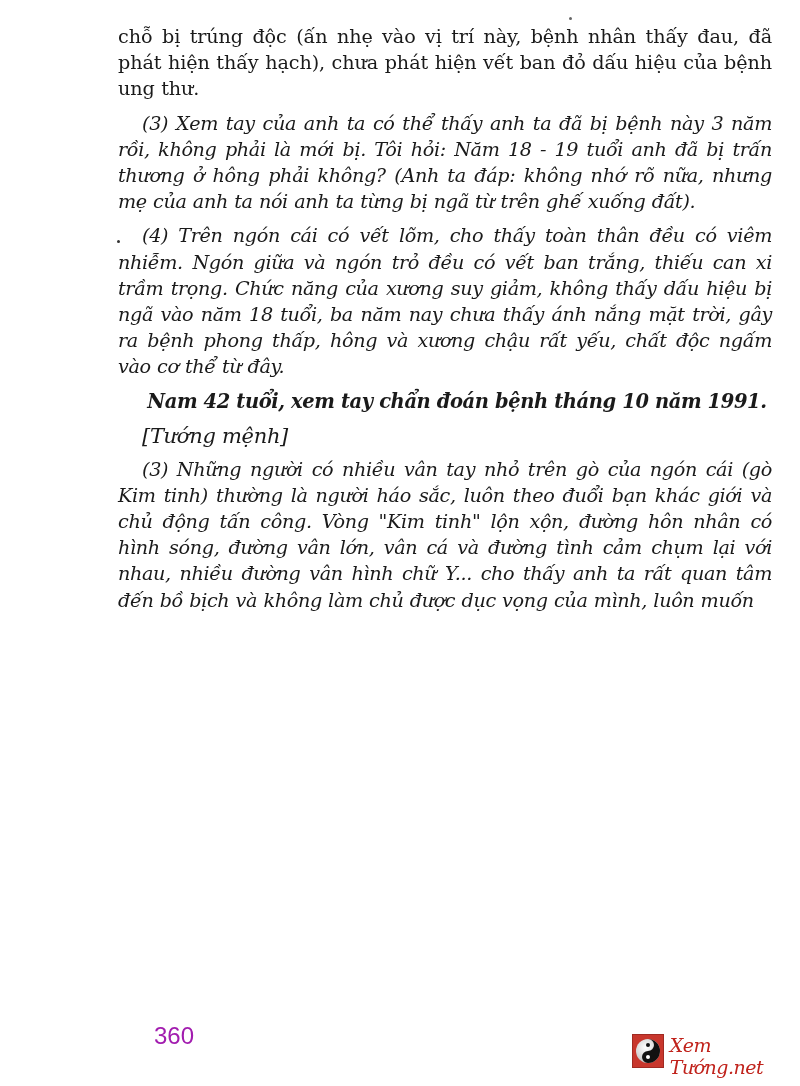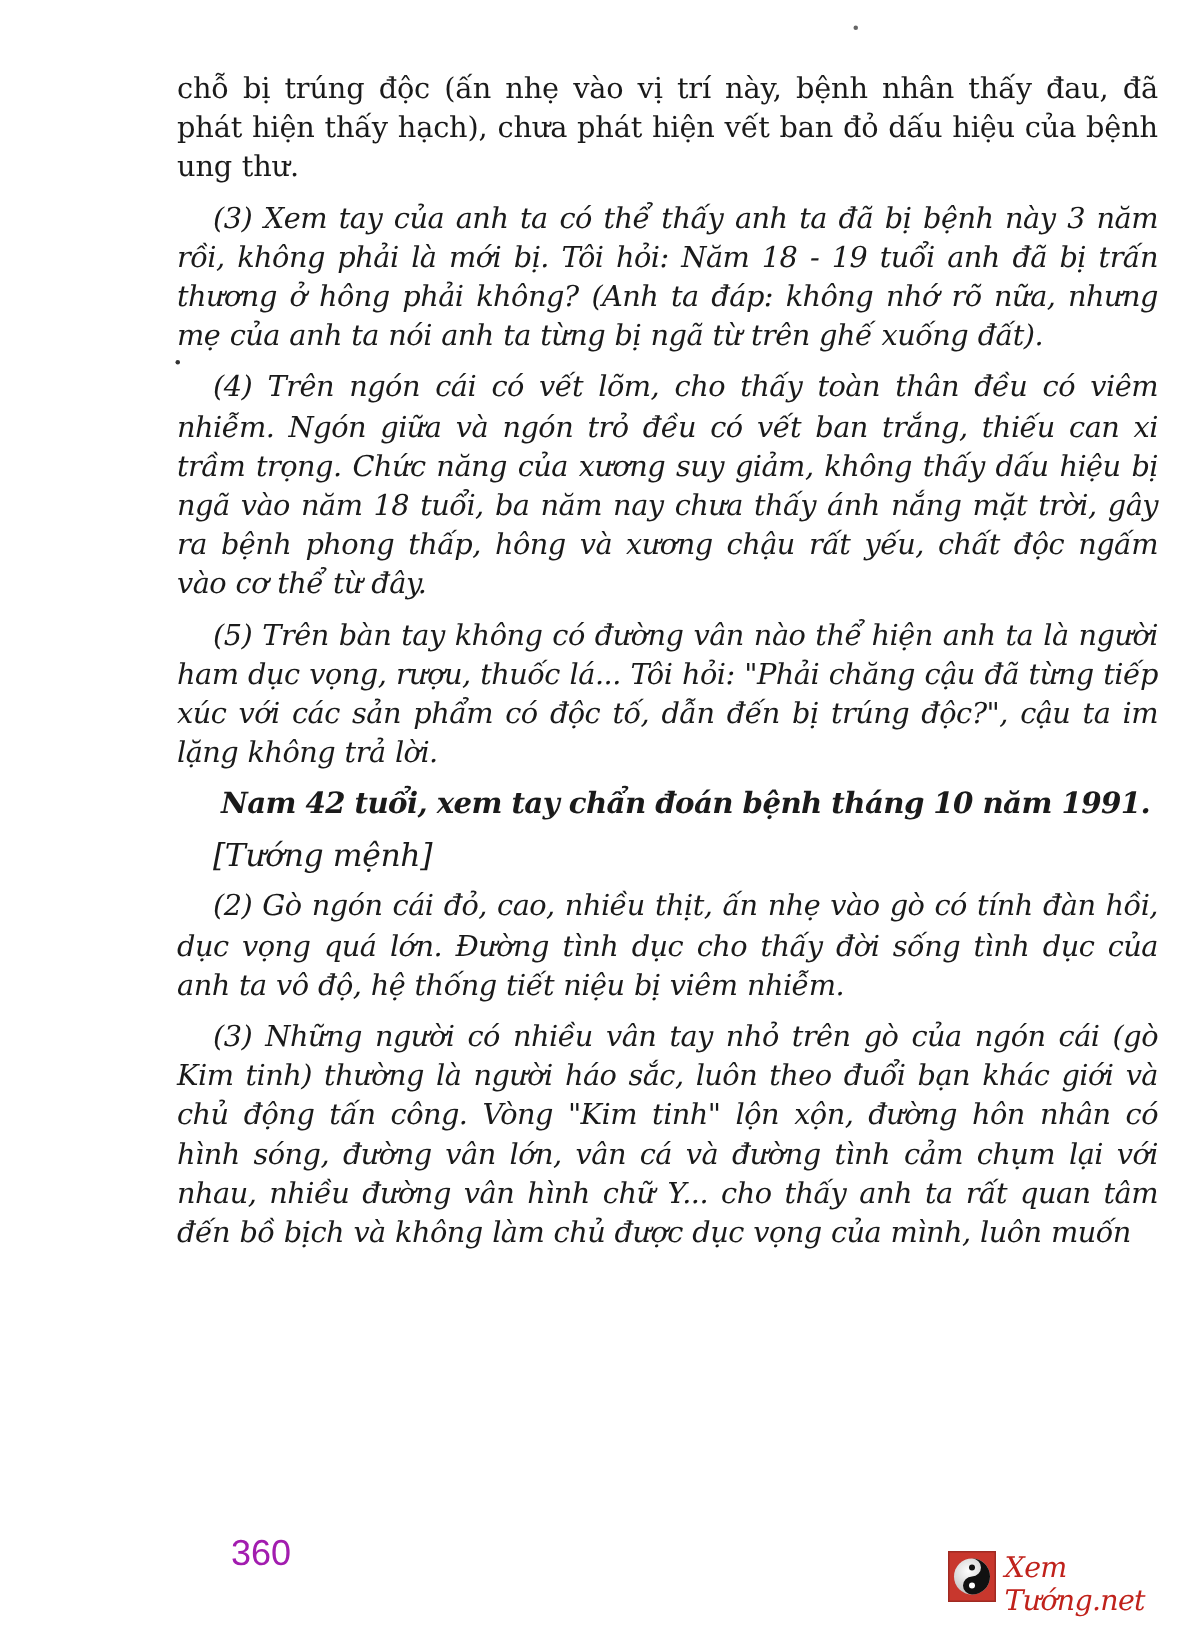--- a/index.html
+++ b/index.html
@@ -11,21 +11,21 @@
       width: 800px;
       height: 1086px;
       position: relative;
       overflow: hidden;
       font-family: "DejaVu Serif", "Liberation Serif", serif;
       color: #1a1a1a;
     }
     .page {
       position: absolute;
       left: 118px;
-      top: 46px;
+      top: 24px;
       width: 654px;
     }
     .para {
       margin: 0 0 8px 0;
       font-size: 19.2px;
       line-height: 26.2px;
       text-align: justify;
       letter-spacing: -0.35px;
       word-spacing: 0.5px;
     }
@@ -105,26 +105,24 @@
 </head>
 <body>
 
 <div class="speck"></div>
 <div class="dot-mark"></div>
 
 <div class="page">
   <p class="para first">chỗ bị trúng độc (ấn nhẹ vào vị trí này, bệnh nhân thấy đau, đã phát hiện thấy hạch), chưa phát hiện vết ban đỏ dấu hiệu của bệnh ung thư.</p>
   <p class="para indent">(3) Xem tay của anh ta có thể thấy anh ta đã bị bệnh này 3 năm rồi, không phải là mới bị. Tôi hỏi: Năm 18 - 19 tuổi anh đã bị trấn thương ở hông phải không? (Anh ta đáp: không nhớ rõ nữa, nhưng mẹ của anh ta nói anh ta từng bị ngã từ trên ghế xuống đất).</p>
   <p class="para indent">(4) Trên ngón cái có vết lõm, cho thấy toàn thân đều có viêm nhiễm. Ngón giữa và ngón trỏ đều có vết ban trắng, thiếu can xi trầm trọng. Chức năng của xương suy giảm, không thấy dấu hiệu bị ngã vào năm 18 tuổi, ba năm nay chưa thấy ánh nắng mặt trời, gây ra bệnh phong thấp, hông và xương chậu rất yếu, chất độc ngấm vào cơ thể từ đây.</p>
-  <p class="para indent">(5) Trên bàn tay không có đường vân nào thể hiện anh ta là người ham dục vọng, rượu, thuốc lá... Tôi hỏi: "Phải chăng cậu đã từng tiếp xúc với các sản phẩm có độc tố, dẫn đến bị trúng độc?", cậu ta im lặng không trả lời.</p>
 
   <p class="heading">Nam 42 tuổi, xem tay chẩn đoán bệnh tháng 10 năm 1991.</p>
   <p class="subheading">[Tướng mệnh]</p>
 
-  <p class="para indent">(2) Gò ngón cái đỏ, cao, nhiều thịt, ấn nhẹ vào gò có tính đàn hồi, dục vọng quá lớn. Đường tình dục cho thấy đời sống tình dục của anh ta vô độ, hệ thống tiết niệu bị viêm nhiễm.</p>
   <p class="para indent">(3) Những người có nhiều vân tay nhỏ trên gò của ngón cái (gò Kim tinh) thường là người háo sắc, luôn theo đuổi bạn khác giới và chủ động tấn công. Vòng "Kim tinh" lộn xộn, đường hôn nhân có hình sóng, đường vân lớn, vân cá và đường tình cảm chụm lại với nhau, nhiều đường vân hình chữ Y... cho thấy anh ta rất quan tâm đến bồ bịch và không làm chủ được dục vọng của mình, luôn muốn</p>
 </div>
 
 <div class="page-number">360</div>
 
 <div class="watermark">
   <div class="logo-box">
     <svg width="26" height="26" viewBox="0 0 26 26">
       <defs>
         <radialGradient id="g1" cx="40%" cy="35%" r="70%">

